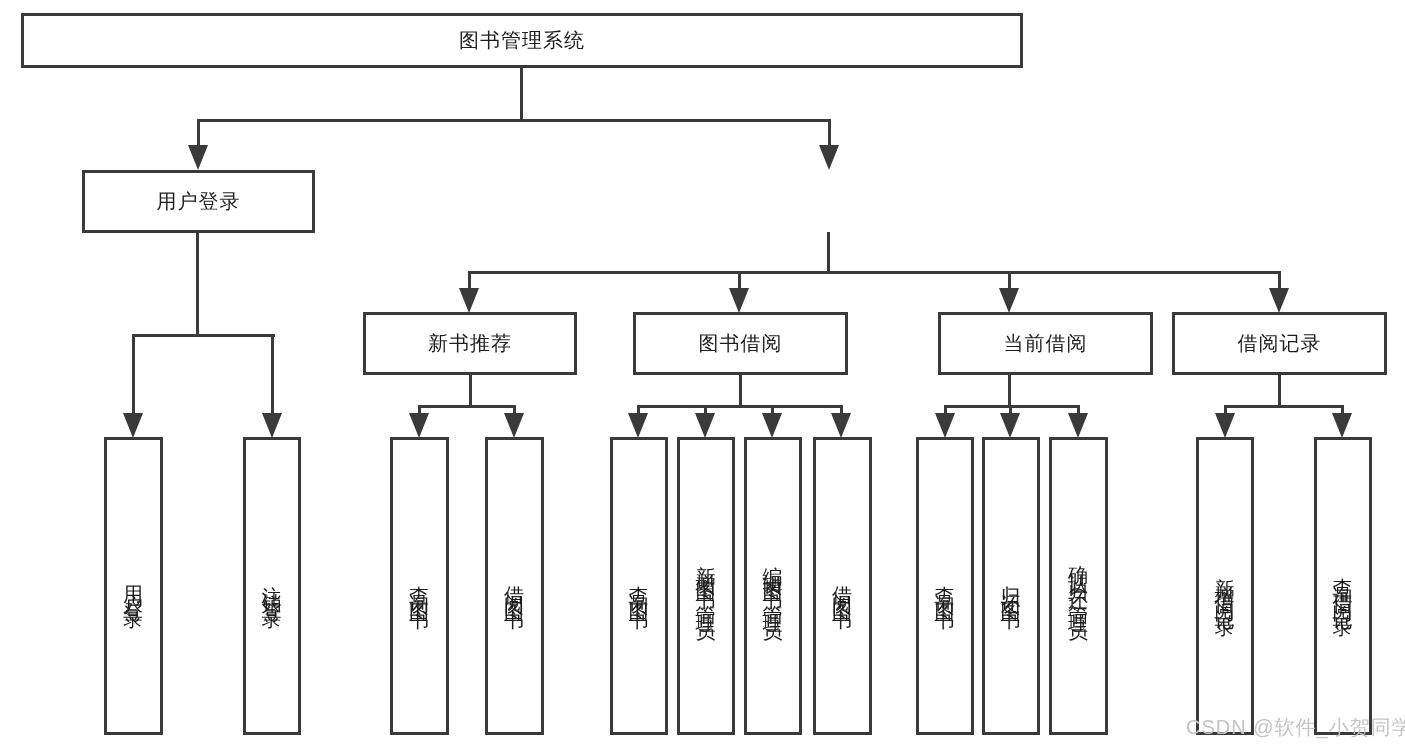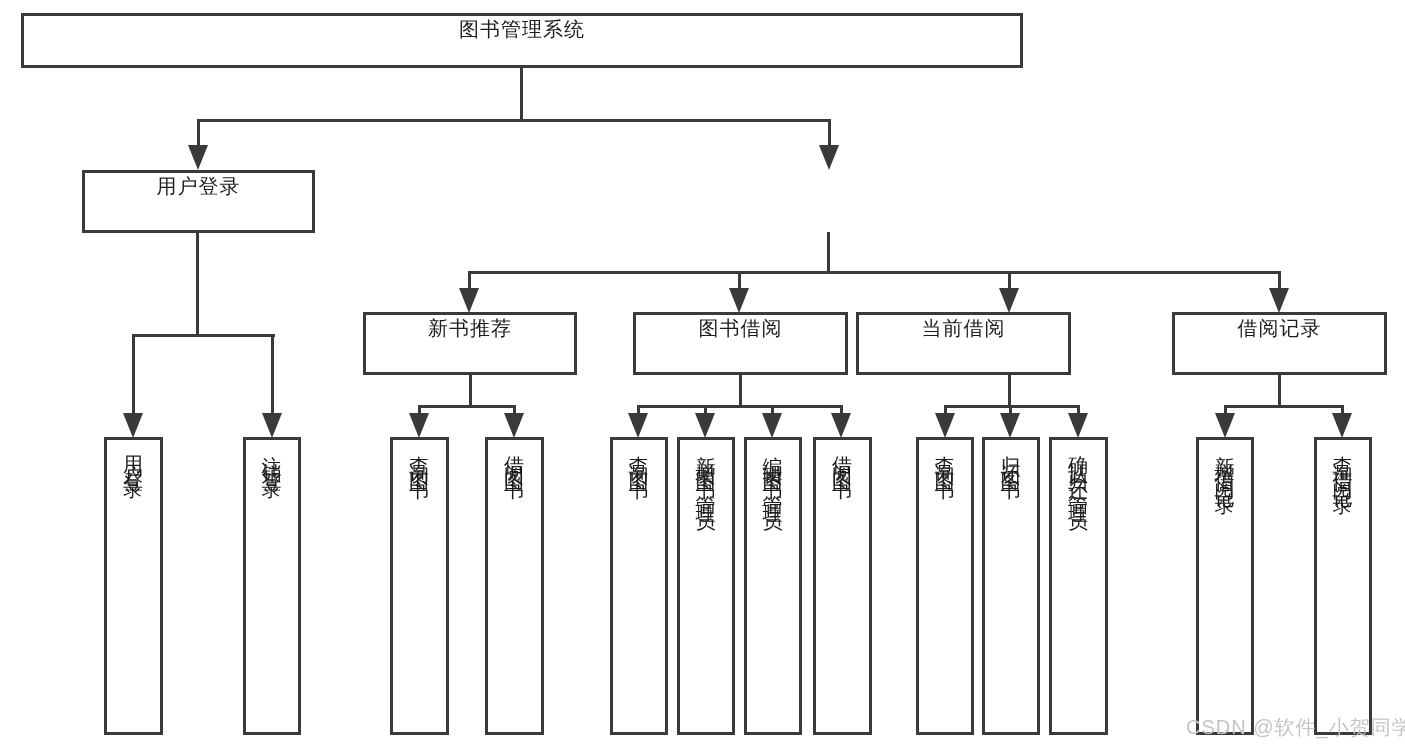--- a/index.html
+++ b/index.html
@@ -4,21 +4,21 @@
 <style>
   html,body{margin:0;padding:0;background:#fff;}
   #canvas{
     position:relative;width:1405px;height:747px;overflow:hidden;
     background:var(--bg,#fff);
     font-family:"Liberation Sans",sans-serif;
   }
   .box{
     position:absolute;box-sizing:border-box;background:#fff;
     border:3px solid var(--line,#3a3a3a);
-    display:flex;align-items:flex-start;justify-content:center;
+    display:flex;align-items:center;justify-content:center;
     z-index:2;
   }
   .hlabel{
     font-size:20px;color:var(--text,#1c1c1c);letter-spacing:1px;white-space:nowrap;
   }
   .vlabel{
     writing-mode:vertical-rl;text-orientation:mixed;
     font-size:20px;line-height:1.1;letter-spacing:8px;
     color:var(--text,#1c1c1c);
   }
@@ -105,21 +105,21 @@
   <div class="box" style="left:82px;top:170px;width:233px;height:63px">
     <span class="hlabel">用户登录</span>
   </div>
 
   <div class="box" style="left:633px;top:312px;width:215px;height:63px">
     <span class="hlabel">图书借阅</span>
   </div>
   <div class="box" style="left:363px;top:312px;width:214px;height:63px">
     <span class="hlabel">新书推荐</span>
   </div>
-  <div class="box" style="left:856px;top:312px;width:215px;height:63px">
+  <div class="box" style="left:938px;top:312px;width:215px;height:63px">
     <span class="hlabel">当前借阅</span>
   </div>
   <div class="box" style="left:1172px;top:312px;width:215px;height:63px">
     <span class="hlabel">借阅记录</span>
   </div>
 
   <div class="box" style="left:104px;top:437px;width:59px;height:298px">
     <span class="vlabel">用户登录</span>
   </div>
   <div class="box" style="left:243px;top:437px;width:58px;height:298px">

